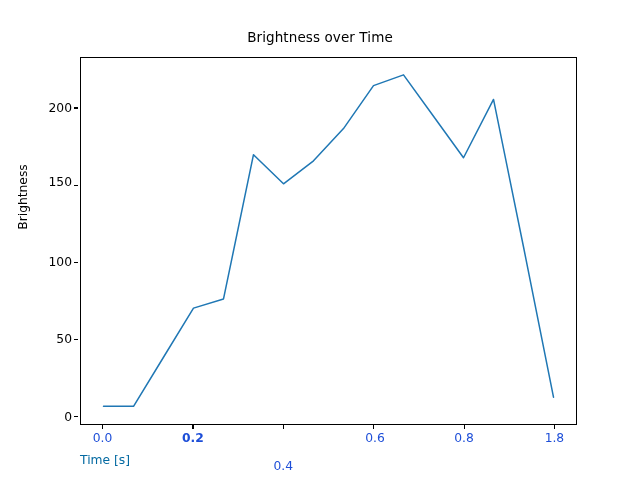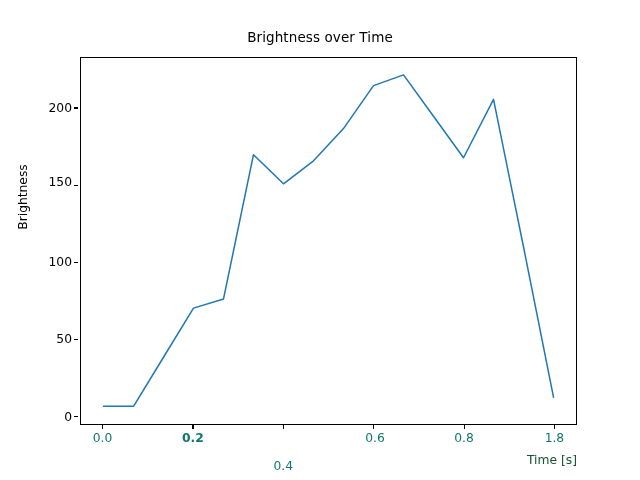--- a/index.html
+++ b/index.html
@@ -70,38 +70,38 @@
     left: 74px;
     width: 4px;
     height: 1.1px;
     background: #000000;
   }
   .tick-label-x {
     position: absolute;
     top: 431px;
     transform: translateX(-50%);
     font-size: 12.3px;
-    color: #0f766e;
+    color: #1d4ed8;
     white-space: nowrap;
   }
   .tick-mark-x {
     position: absolute;
     top: 425px;
     width: 1.1px;
     height: 4px;
     background: #000000;
   }
   #xlabel {
     position: absolute;
     left: 80px;
     width: 497px;
     top: 453px;
-    text-align: right;
+    text-align: left;
     font-size: 12.3px;
-    color: #14532d;
+    color: #0369a1;
   }
   #ylabel {
     position: absolute;
     left: -67px;
     top: 190px;
     width: 180px;
     text-align: center;
     font-size: 12.3px;
     color: #000000;
     transform: rotate(-90deg);

